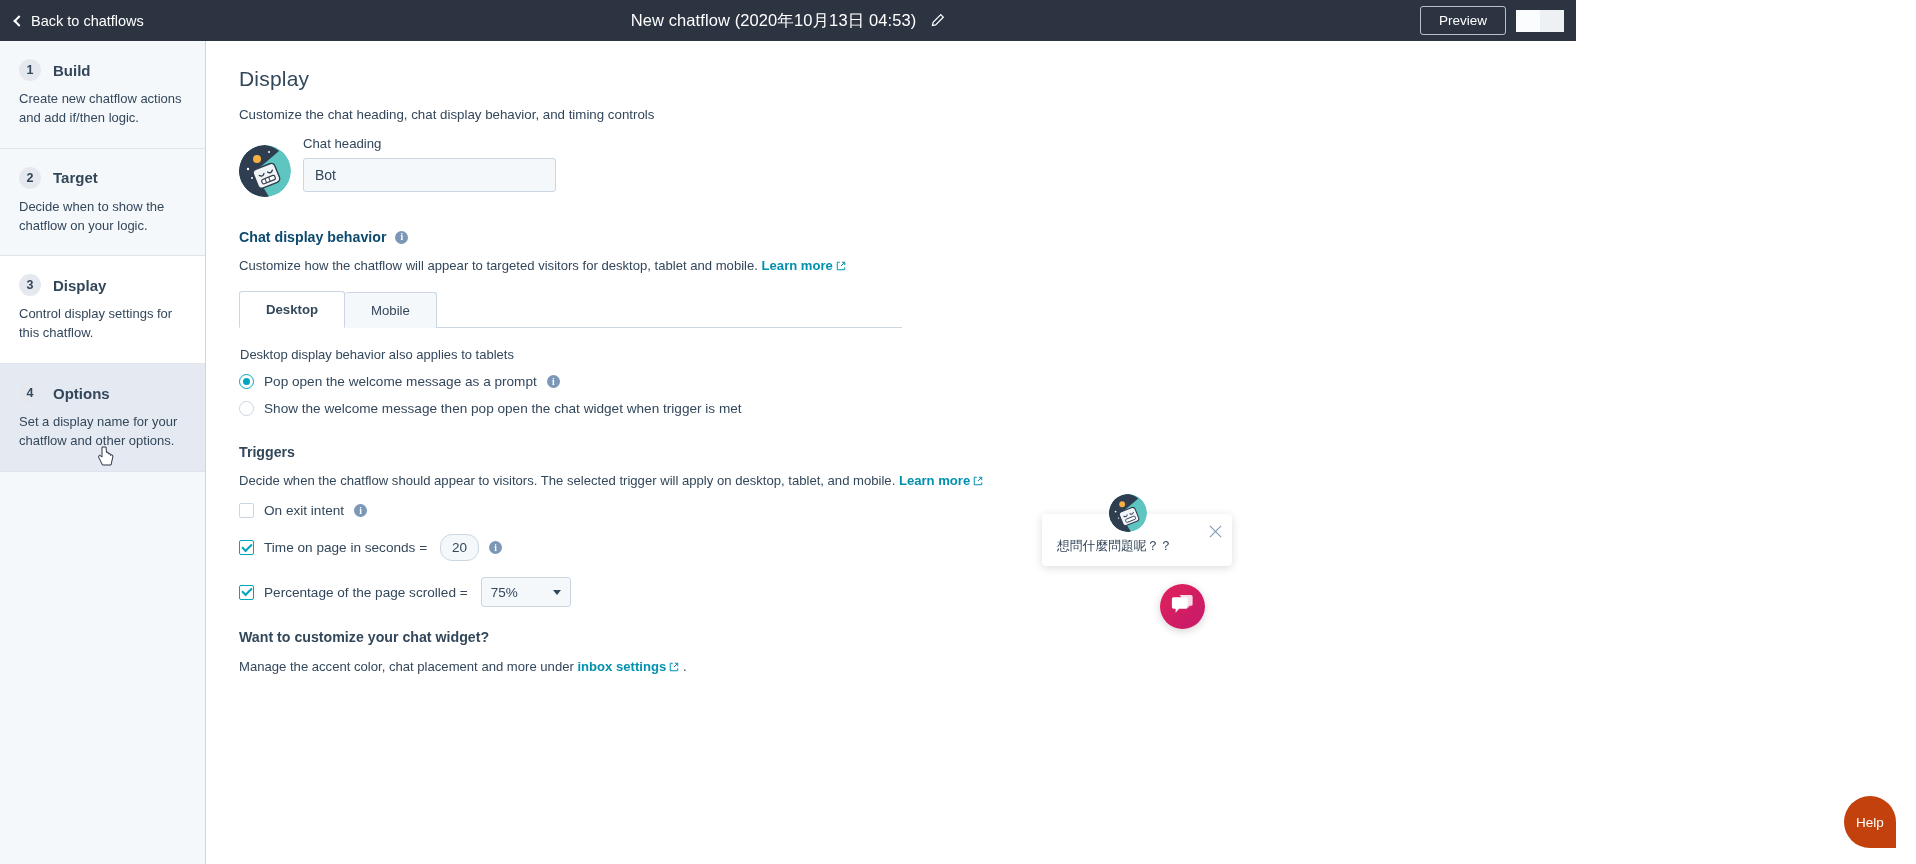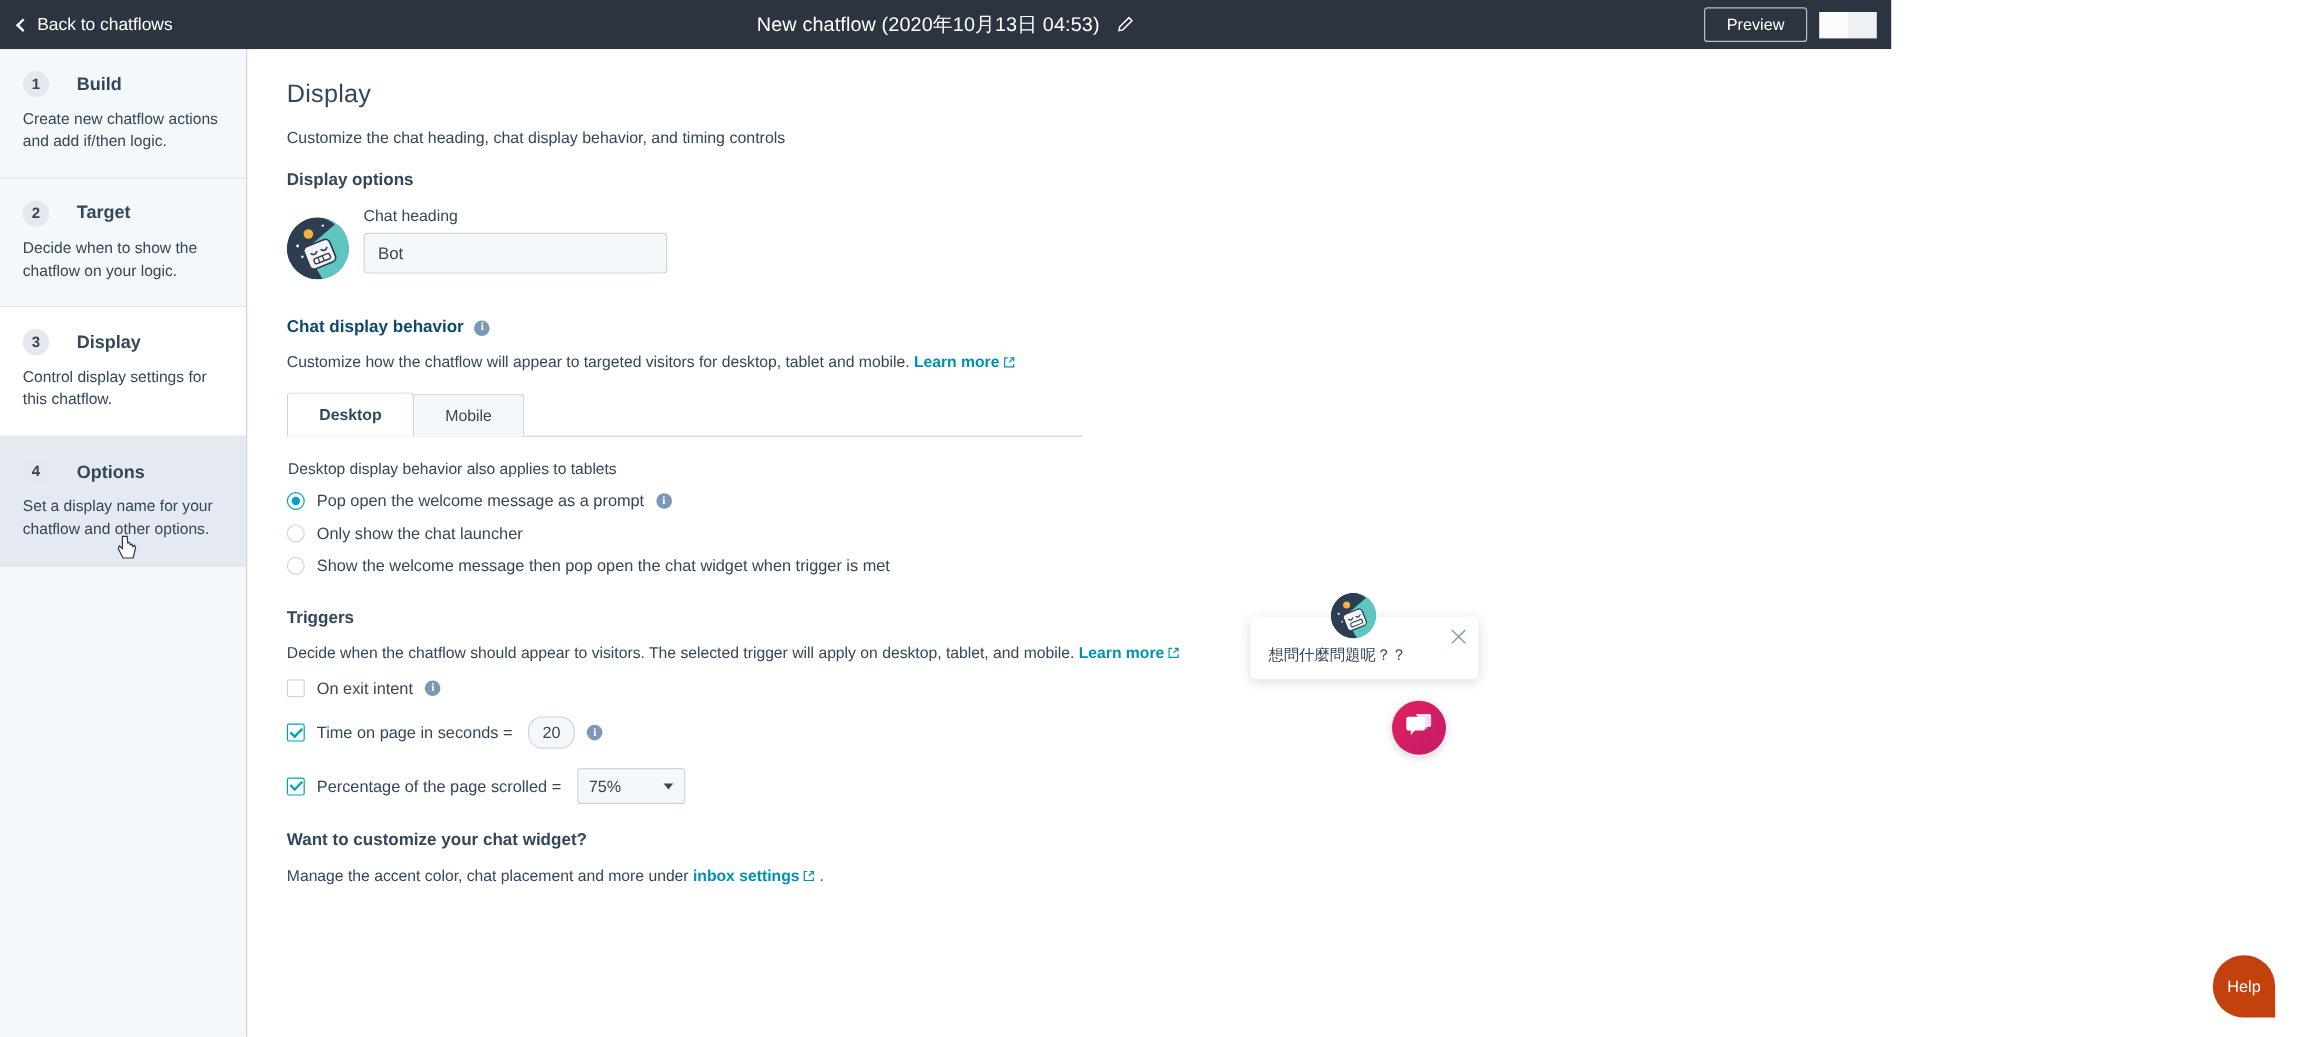--- a/index.html
+++ b/index.html
@@ -67,21 +67,21 @@
   }
   .step.active { background: #ffffff; }
   .step.hovered { background: #e5eaf2; }
   .step-head { display: flex; align-items: center; gap: 12px; }
   .step-num {
     width: 22px; height: 22px; border-radius: 50%;
     background: #e5e9ef; color: #33475b;
     font-size: 12.5px; font-weight: bold;
     display: flex; align-items: center; justify-content: center;
   }
-  .step-title { font-size: 15px; font-weight: bold; color: #33475b; margin-left: 11px; }
+  .step-title { font-size: 15px; font-weight: bold; color: #33475b; }
   .step-desc {
     margin-top: 9px; font-size: 13px; line-height: 1.45;
     color: #33475b;
   }
   .sidebar-cursor {
     position: absolute; left: 98px; top: 445px;
     width: 18px; height: 22px; pointer-events: none;
   }
 
   
@@ -319,21 +319,20 @@
   <svg width="18" height="22" viewBox="0 0 18 22">
     <path d="M4 2 L4 12 L1.5 10 L0.5 12 L4.5 20 L13 20 L15 11 L14 9.5 L12.5 10.5 L12 8.5 L10.5 9 L10 7 L8.5 7.5 L8 2 Z" fill="#ffffff" stroke="#2c3442" stroke-width="1"></path>
   </svg>
 </div>
 
 <div class="main">
 
   <h1 class="page-title">Display</h1>
   <div class="page-sub">Customize the chat heading, chat display behavior, and timing controls</div>
 
-  <h2 class="sec-title">Display options</h2>
 
   <div class="heading-row">
     <div class="avatar">
       <svg width="52" height="52" viewBox="0 0 52 52">
         <circle cx="26" cy="26" r="26" fill="#5ec5c0"></circle>
         <path d="M26 0 A26 26 0 0 0 3 38 L40 6 A25.8 25.8 0 0 0 26 0Z" fill="#2e3d4f"></path>
         <path d="M0 26 A26 26 0 0 0 30 51.7 L6 12 A25.9 25.9 0 0 0 0 26Z" fill="#2e3d4f"></path>
         <circle cx="18" cy="14" r="4" fill="#f5b041"></circle>
         <circle cx="9" cy="24" r="1.2" fill="#ffffff"></circle>
         <circle cx="13" cy="33" r="1" fill="#ffffff"></circle>
@@ -376,24 +375,20 @@
   <div class="tab-note">Desktop display behavior also applies to tablets</div>
 
   <div class="radio-list">
     <div class="radio-row">
       <span class="radio checked"></span>
       <span class="radio-label">Pop open the welcome message as a prompt</span>
       <span class="info-icon">i</span>
     </div>
     <div class="radio-row">
       <span class="radio"></span>
-      <span class="radio-label">Only show the chat launcher</span>
-    </div>
-    <div class="radio-row">
-      <span class="radio"></span>
       <span class="radio-label">Show the welcome message then pop open the chat widget when trigger is met</span>
     </div>
   </div>
 
   <h2 class="trig-title">Triggers</h2>
   <div class="trig-desc">
     <span>Decide when the chatflow should appear to visitors. The selected trigger will apply on desktop, tablet, and mobile.</span>
     <a class="lnk">Learn more</a><span class="ext"><svg width="10" height="10" viewBox="0 0 12 12">
           <path d="M4.5 1.5H1.5v9h9v-3" fill="none" stroke="#0091ae" stroke-width="1.2"></path>
           <path d="M7 1.5h3.5V5" fill="none" stroke="#0091ae" stroke-width="1.2"></path>

